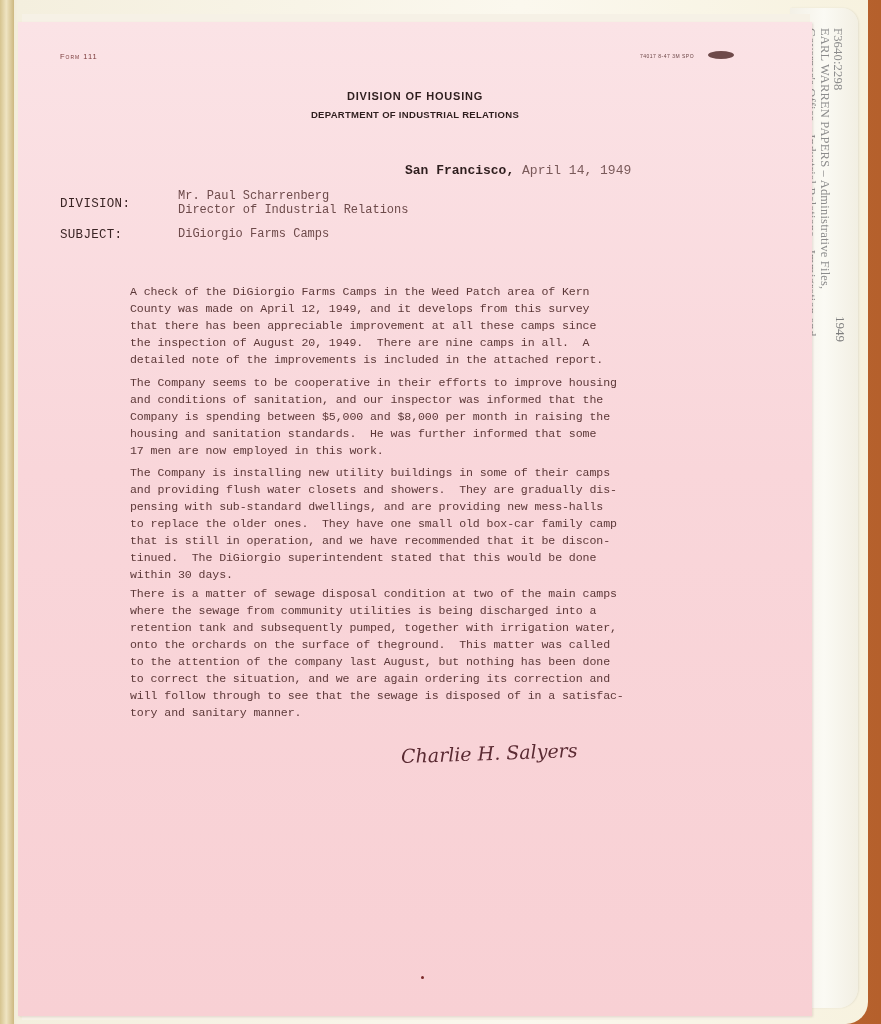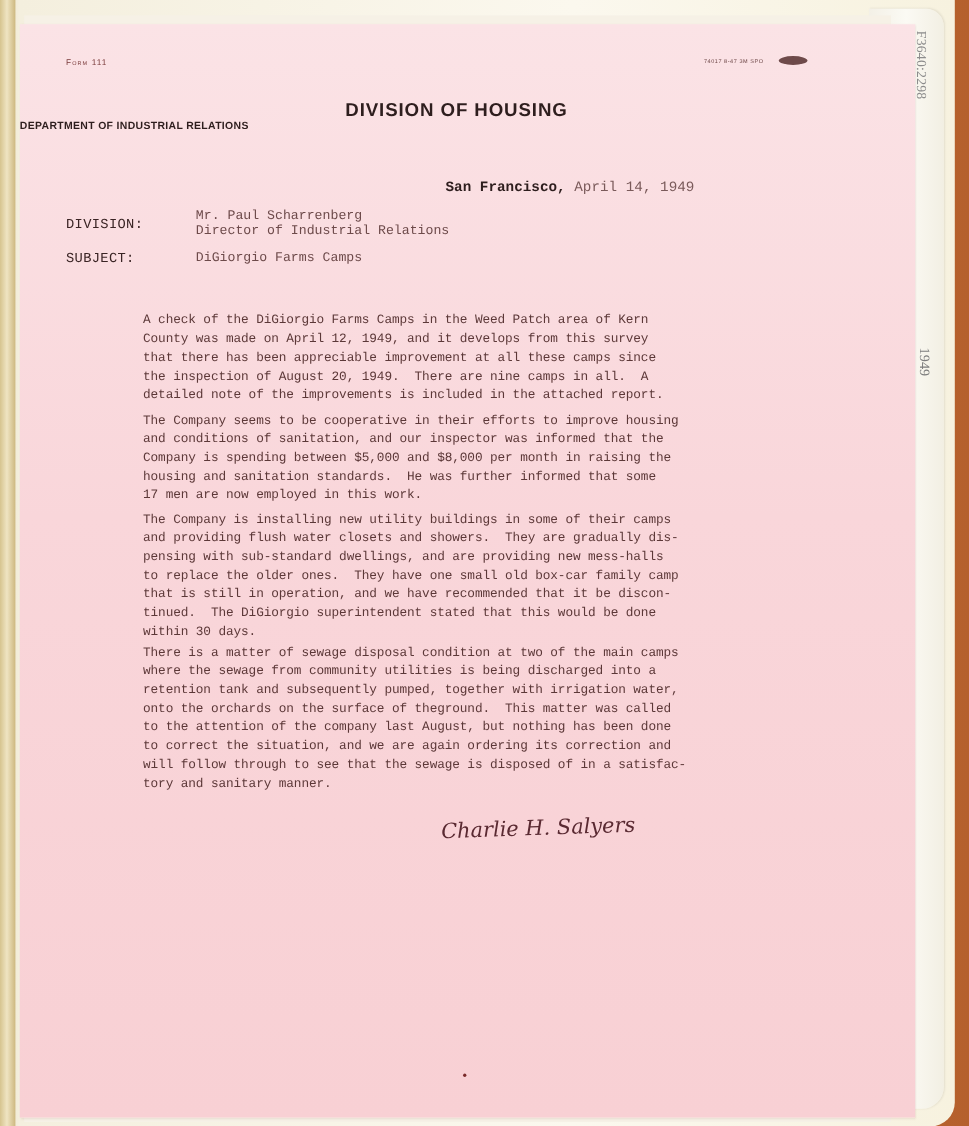--- a/index.html
+++ b/index.html
@@ -37,44 +37,43 @@
   .tab-line.l3 { left: 5px; }
   .tab-year {
     position: absolute; left: 832px; top: 316px; writing-mode: vertical-rl;
     font-family: "Liberation Serif", serif; font-size: 13px; color: #7d7d7d;
   }
   
   .sheet {
     position: absolute; left: 18px; top: 22px; width: 794px; height: 994px;
     background: linear-gradient(180deg, #fbe3e6 0%, #f9d6da 45%, #f8d0d4 100%);
     box-shadow: 1px 1px 2px rgba(120,60,60,0.15);
-    padding-left: 20px;
   }
   .under-sheet {
     position: absolute; left: 22px; top: 14px; width: 788px; height: 1006px;
     background: #f6f1e6;
   }
   .form-no {
     position: absolute; left: 42px; top: 30px;
     font-size: 7.5px; letter-spacing: 1px; color: #7a3b3b; font-variant: small-caps;
   }
   .printer-mark {
     position: absolute; left: 622px; top: 31px; font-size: 5px; color: #6b4545;
     letter-spacing: 0.5px;
   }
   .printer-seal {
     position: absolute; left: 690px; top: 29px; width: 26px; height: 8px;
     border-radius: 50%; background: #6e4a4a;
   }
   .hdr-1 {
     position: absolute; left: 0; width: 794px; top: 68px; text-align: center;
-    font-size: 17px; font-weight: bold; letter-spacing: 0.8px; color: #2e1e1e;
+    font-size: 11px; font-weight: bold; letter-spacing: 0.8px; color: #2e1e1e;
   }
   .hdr-2 {
-    position: absolute; left: 0; width: 794px; top: 87px; 
+    position: absolute; left: 0; width: 794px; top: 87px; text-align: center;
     font-size: 9.5px; font-weight: bold; letter-spacing: 0.3px; color: #2e1e1e;
   }
   .hdr-3 {
     position: absolute; left: 0; width: 794px; top: 108px; text-align: center;
     font-size: 14.5px; letter-spacing: 0.4px; color: #2a1a1a;
   }
   .type {
     font-family: "Liberation Mono", "DejaVu Sans Mono", monospace; color: #5a3a3a;
   }
   .dateline {

